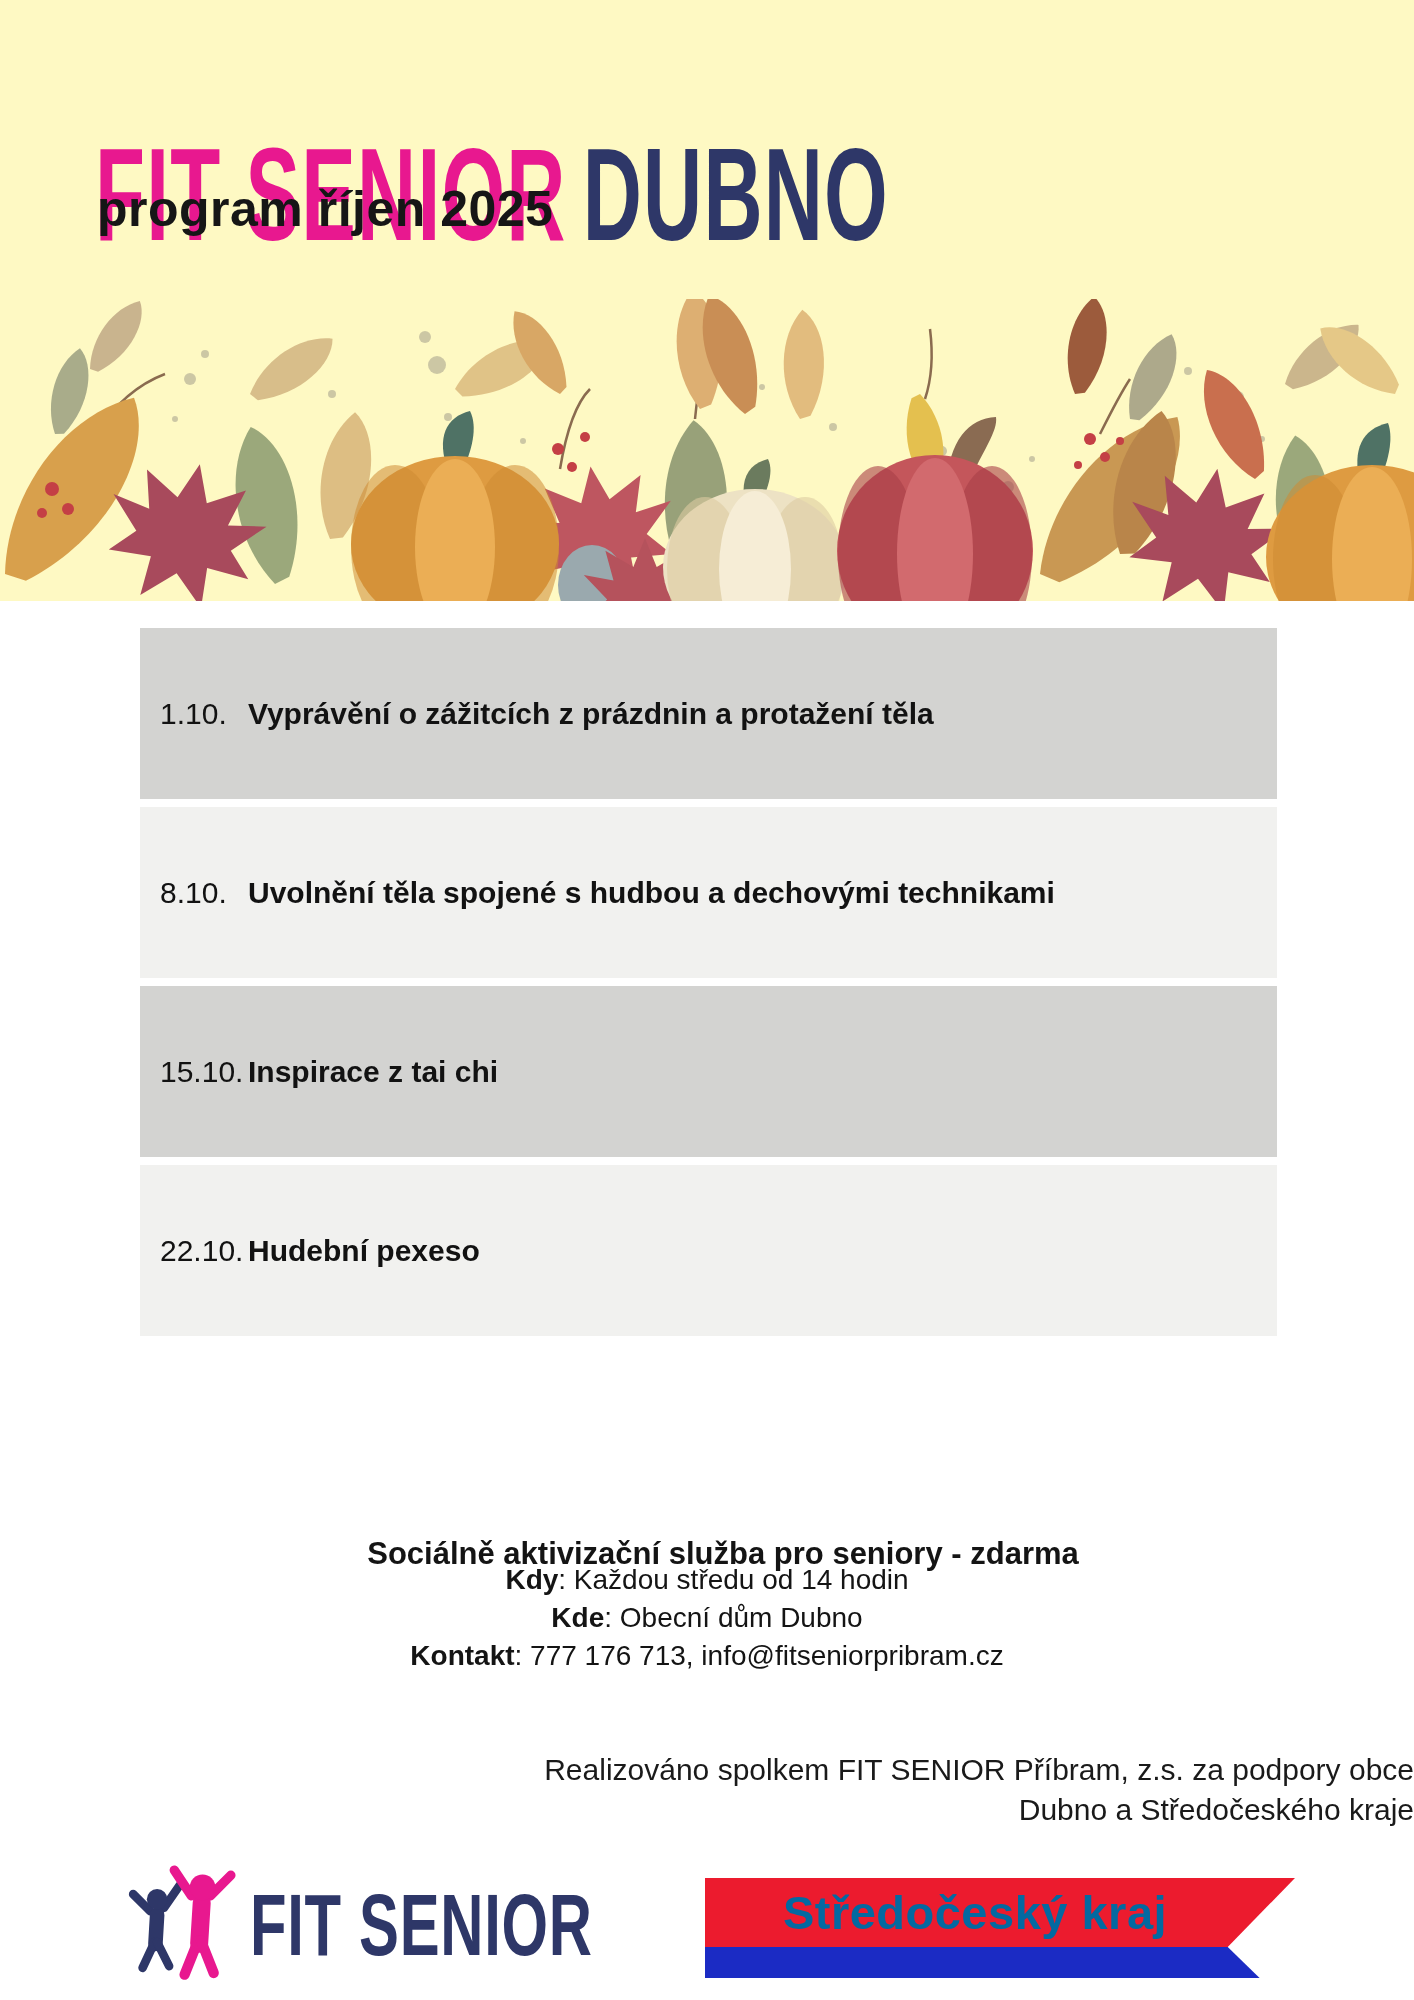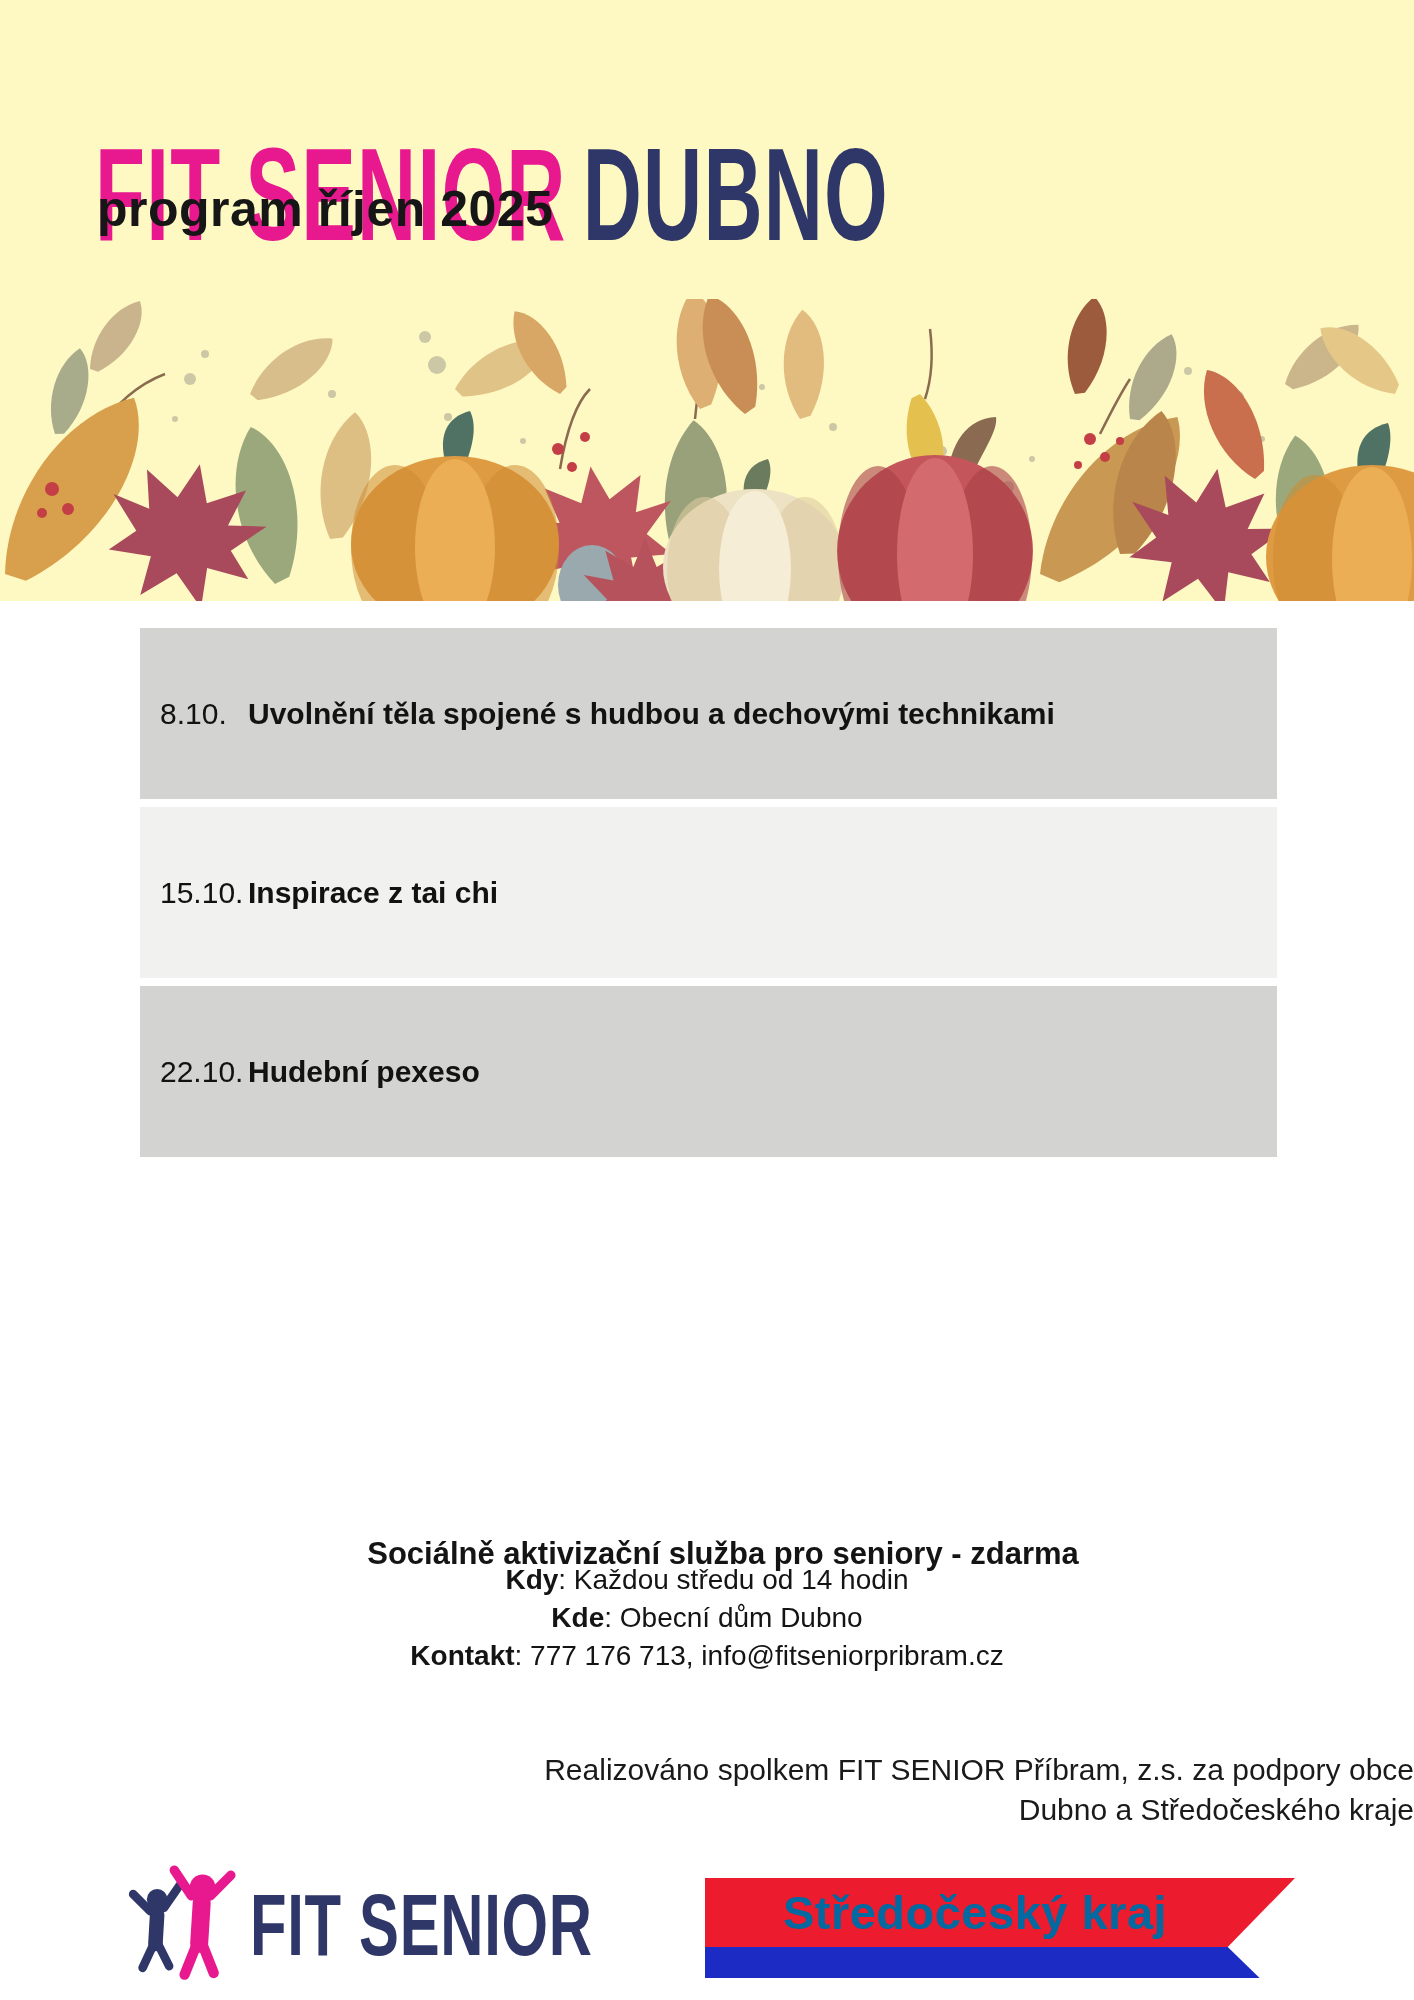--- a/index.html
+++ b/index.html
@@ -161,20 +161,24 @@
         <path d="M1360,185 C1352,150 1362,130 1388,124 C1394,140 1388,164 1378,186 Z" fill="#4F7265"></path>
         <ellipse cx="1372" cy="258" rx="106" ry="92" fill="#DE9B41"></ellipse>
         <ellipse cx="1315" cy="260" rx="42" ry="84" fill="#CE8A33" opacity=".55"></ellipse>
         <ellipse cx="1372" cy="260" rx="40" ry="92" fill="#EBAE55"></ellipse>
       </g>
     </svg>
   </header>
 
   <div class="schedule">
     <div class="row">
+      <span class="row-date">1.10.</span>
+      <span class="row-activity">Vyprávění o zážitcích z prázdnin a protažení těla</span>
+    </div>
+    <div class="row">
       <span class="row-date">8.10.</span>
       <span class="row-activity">Uvolnění těla spojené s hudbou a dechovými technikami</span>
     </div>
     <div class="row">
       <span class="row-date">15.10.</span>
       <span class="row-activity">Inspirace z tai chi</span>
     </div>
     <div class="row">
       <span class="row-date">22.10.</span>
       <span class="row-activity">Hudební pexeso</span>

